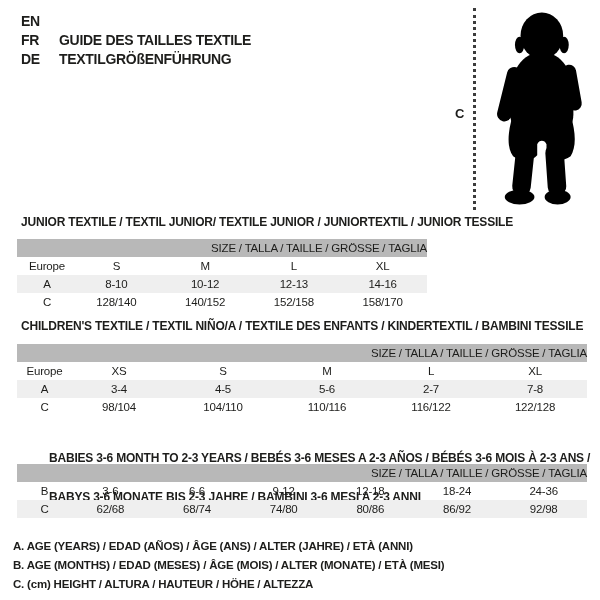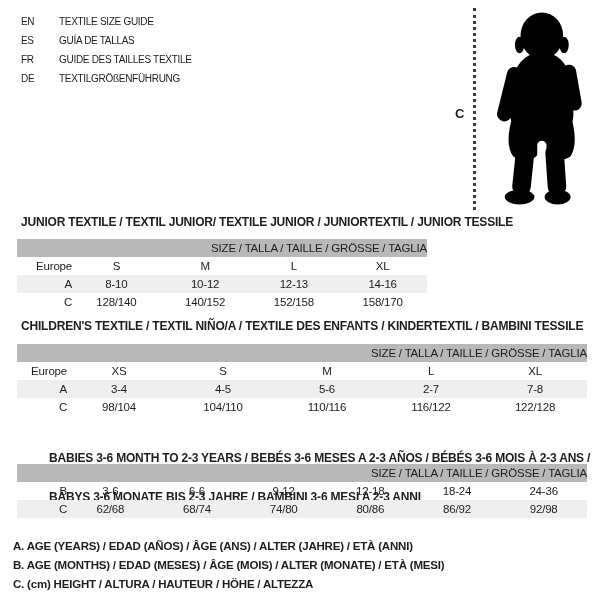--- a/index.html
+++ b/index.html
@@ -1,53 +1,48 @@
 <!DOCTYPE html>
 <html><head>
 <meta charset="utf-8">
 <style>
   html,body{margin:0;padding:0;background:#ffffff;}
   .canvas{
     position:relative;width:600px;height:600px;background:#ffffff;overflow:hidden;
     font-family:"Liberation Sans",sans-serif;color:#1d1d1b;
   }
   
-  .lang-block{position:absolute;left:21px;top:12px;font-weight:normal;font-size:10px;letter-spacing:-0.3px;}
+  .lang-block{position:absolute;left:21px;top:12px;font-weight:bold;font-size:14px;letter-spacing:-0.3px;}
   .lang-row{display:flex;height:19px;line-height:19px;}
   .lang-code{width:38px;flex:0 0 38px;}
   
   .dotted-line{position:absolute;left:473px;top:8px;height:202px;width:0;border-left:3px dotted #3c3c3c;}
   .height-label{position:absolute;left:455px;top:106px;font-weight:bold;font-size:13px;}
   .baby-figure{position:absolute;left:487px;top:7px;width:106px;height:204px;}
   
   .table-title{position:absolute;left:21px;font-weight:bold;font-size:12px;letter-spacing:-0.2px;line-height:13px;white-space:pre;}
   .size-table{position:absolute;left:17px;border-collapse:collapse;table-layout:fixed;font-size:11.5px;letter-spacing:-0.2px;}
   .size-table td{height:18px;padding:0;text-align:center;vertical-align:middle;}
-  .size-table td.rowlabel{text-align:right;padding-left:5px;}
+  .size-table td.rowlabel{text-align:center;padding-left:5px;}
   .size-table tr.bar td{background:#b8b8b8;text-align:right;padding-left:5px;color:#1d1d1b;}
   .size-table tr.alt td{background:#efefef;}
   .w410{width:410px;}
   .w570{width:570px;}
   
   .footnotes{position:absolute;left:13px;top:537px;font-weight:bold;font-size:11.5px;letter-spacing:-0.2px;}
   .footnote{height:19px;line-height:19px;white-space:pre;}
 </style>
 </head>
 <body>
 
 <div class="canvas">
 
   <div class="lang-block">
     <div class="lang-row">
       <span class="lang-code">EN</span>
-      <span class="lang-title">TEXTILE SIZE GUIDE</span>
-    </div>
-    <div class="lang-row">
-      <span class="lang-code">ES</span>
-      <span class="lang-title">GUÍA DE TALLAS</span>
     </div>
     <div class="lang-row">
       <span class="lang-code">FR</span>
       <span class="lang-title">GUIDE DES TAILLES TEXTILE</span>
     </div>
     <div class="lang-row">
       <span class="lang-code">DE</span>
       <span class="lang-title">TEXTILGRÖßENFÜHRUNG</span>
     </div>
   </div>

